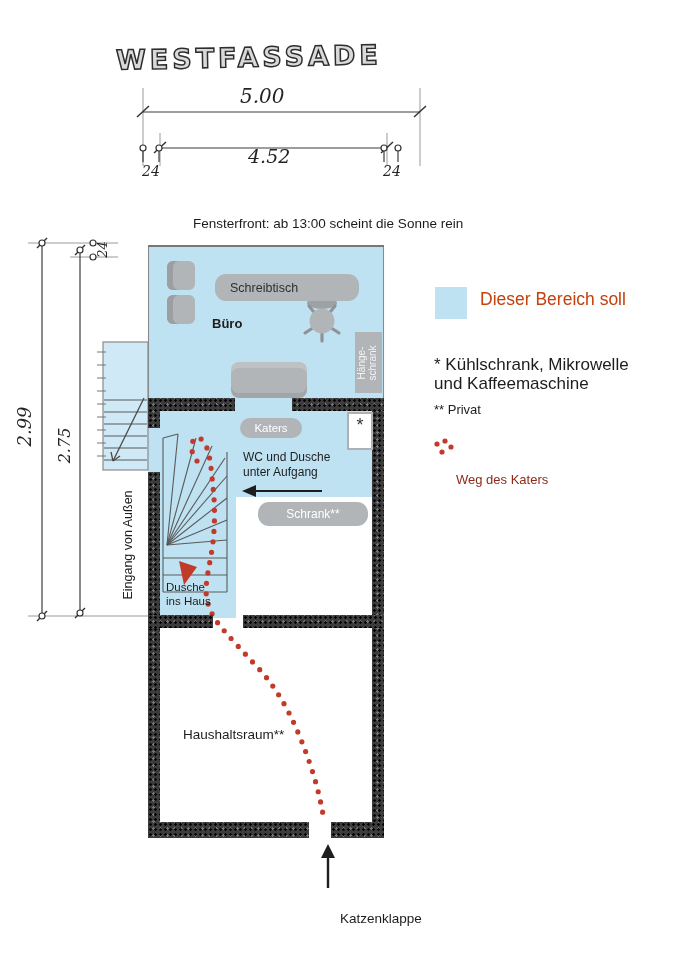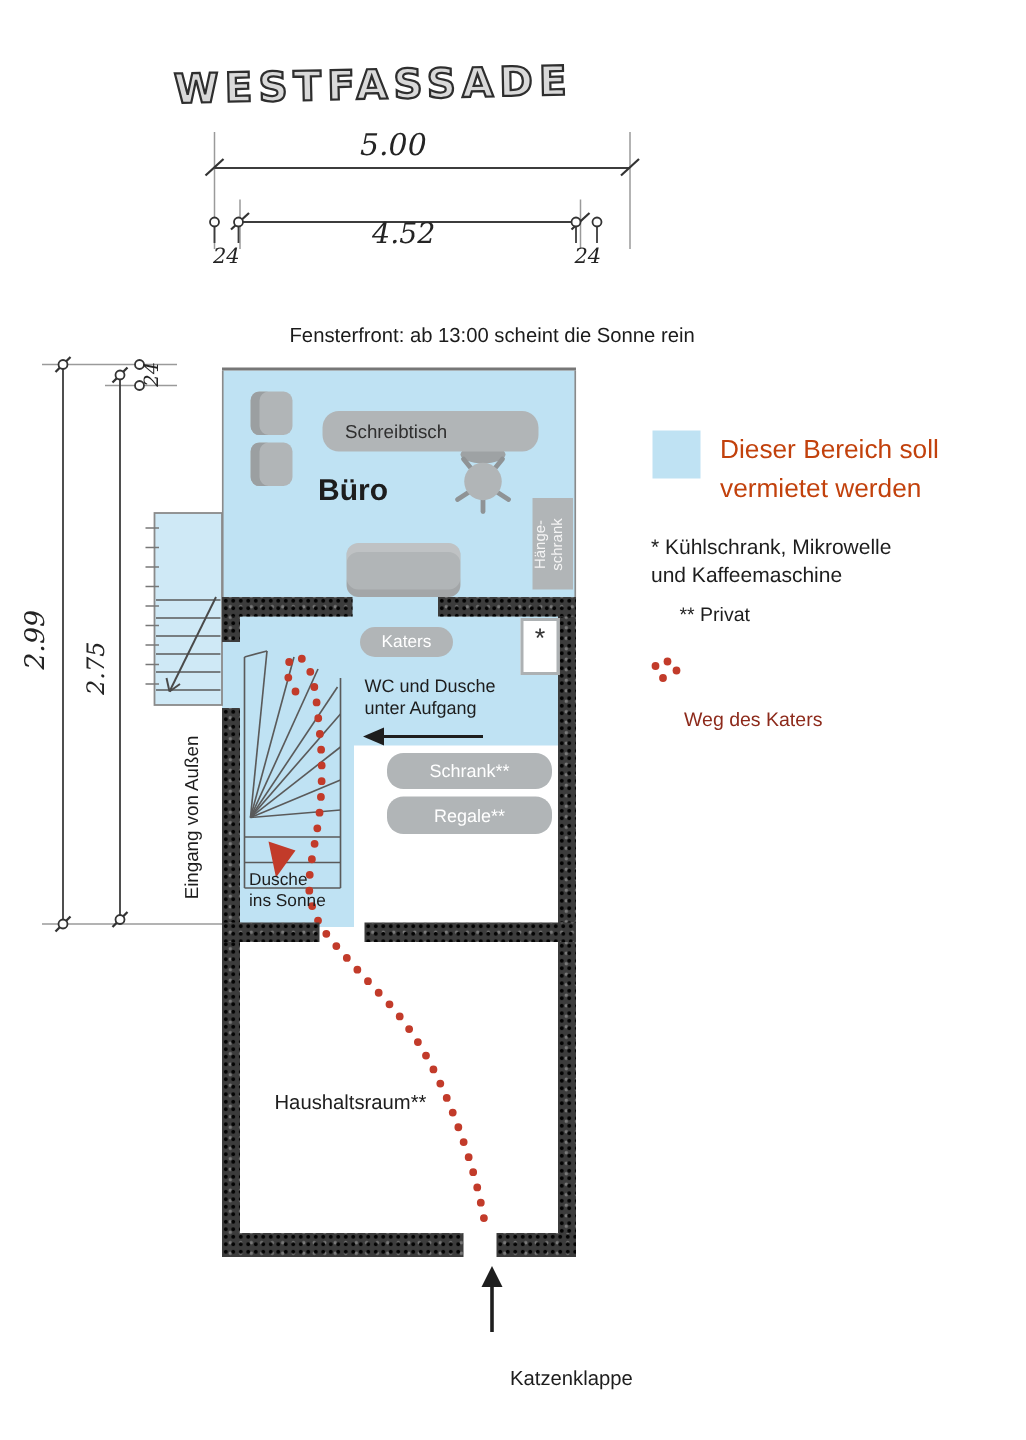--- a/index.html
+++ b/index.html
@@ -208,60 +208,56 @@
     <span class="lbl">Katers</span>
   </div>
 
   <div style="position:absolute;left:347px;top:412px;width:26px;height:38px;background:#fff;border:2px solid #adb1b3;box-sizing:border-box;display:flex;justify-content:center;">
     <span style="font-size:18px;color:#333;line-height:22px;">*</span>
   </div>
 
   <div class="gray flexc" style="left:258px;top:502px;width:110px;height:24px;justify-content:center;">
     <span class="lbl" style="font-size:12px;">Schrank**</span>
   </div>
-  <div class="gray flexc" style="left:258px;top:531px;width:110px;height:25px;justify-content:center;">
-    <span class="lbl" style="font-size:12px;">Regale**</span>
-  </div>
 
   <div class="title">WESTFASSADE</div>
 
   <div class="txt hand" style="left:240px;top:84px;font-size:20px;">5.00</div>
   <div class="txt hand" style="left:248px;top:121px;font-size:19px;margin-top:24px;">4.52</div>
   <div class="txt hand" style="left:142px;top:163px;font-size:14px;">24</div>
   <div class="txt hand" style="left:383px;top:163px;font-size:14px;">24</div>
 
   <div class="txt hand rot" style="left:0px;top:416px;width:48px;text-align:center;font-size:18px;">2.99</div>
   <div class="txt hand rot" style="left:42px;top:436px;width:44px;text-align:center;font-size:16px;">2.75</div>
   <div class="txt hand rot" style="left:88px;top:242px;width:28px;text-align:center;font-size:13px;">24</div>
 
   <div class="txt" style="left:193px;top:216px;font-size:13.5px;color:#1b1b1b;">Fensterfront: ab 13:00 scheint die Sonne rein</div>
 
   <div class="txt rot" style="left:70px;top:538px;width:116px;height:14px;text-align:center;font-size:12.5px;">Eingang von Außen</div>
 
-  <div class="txt" style="left:212px;top:316px;font-size:20px;font-weight:bold;">Büro</div>
+  <div class="txt" style="left:212px;top:316px;font-size:13px;font-weight:bold;">Büro</div>
 
   <div class="txt" style="left:243px;top:450px;font-size:12px;line-height:15px;">
     <div>WC und Dusche</div>
     <div>unter Aufgang</div>
   </div>
 
   <div class="txt" style="left:166px;top:580px;font-size:11.5px;line-height:14px;">
     <div>Dusche</div>
-    <div>ins Sonne</div>
+    <div>ins Haus</div>
   </div>
 
   <div class="txt" style="left:183px;top:727px;font-size:13.5px;">Haushaltsraum**</div>
 
   <div class="txt" style="left:340px;top:911px;font-size:13.5px;">Katzenklappe</div>
 
   <div style="position:absolute;left:435px;top:287px;width:32px;height:32px;background:var(--rental-blue);"></div>
   <div class="txt" style="left:480px;top:286px;font-size:17.5px;line-height:26px;color:#c2410c;">
     <div>Dieser Bereich soll</div>
-    <div>vermietet werden</div>
-  </div>
-  <div class="txt" style="left:434px;top:355px;font-size:14px;line-height:19px;">
+  </div>
+  <div class="txt" style="left:434px;top:355px;font-size:17px;line-height:19px;">
     <div>* Kühlschrank, Mikrowelle</div>
     <div>und Kaffeemaschine</div>
   </div>
-  <div class="txt" style="left:434px;top:402px;font-size:13px;margin-left:19px;">** Privat</div>
+  <div class="txt" style="left:434px;top:402px;font-size:13px;">** Privat</div>
   <div class="txt" style="left:456px;top:438px;font-size:13px;color:#8d2a1b;margin-top:34px;">Weg des Katers</div>
 
 </div>
 
 </body></html>

